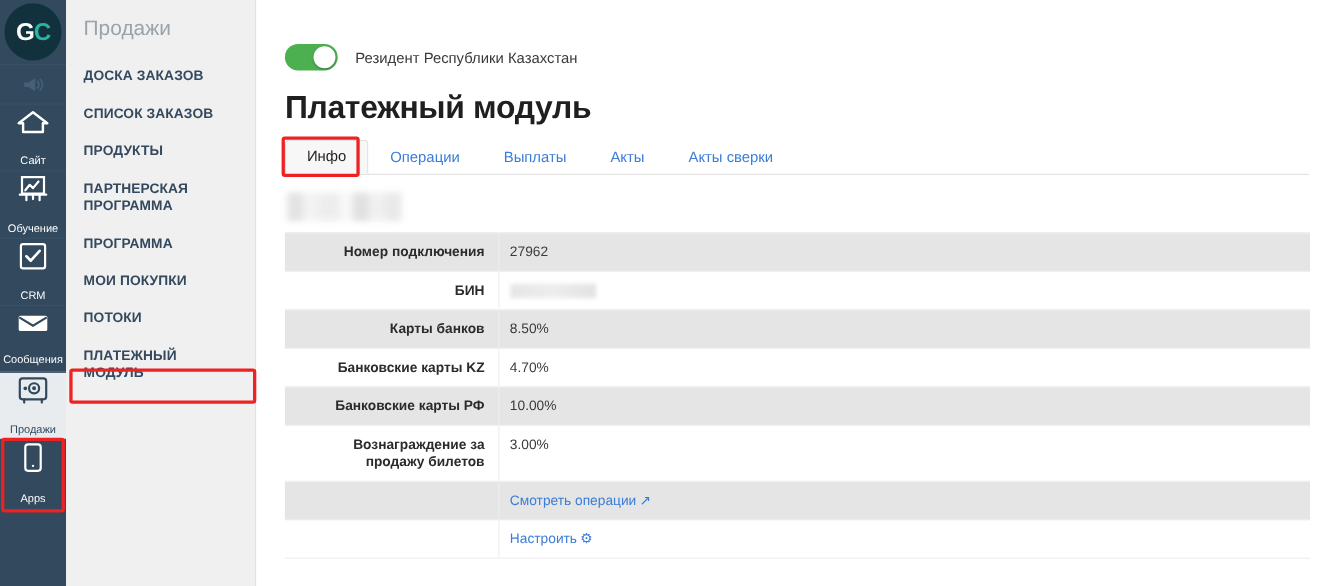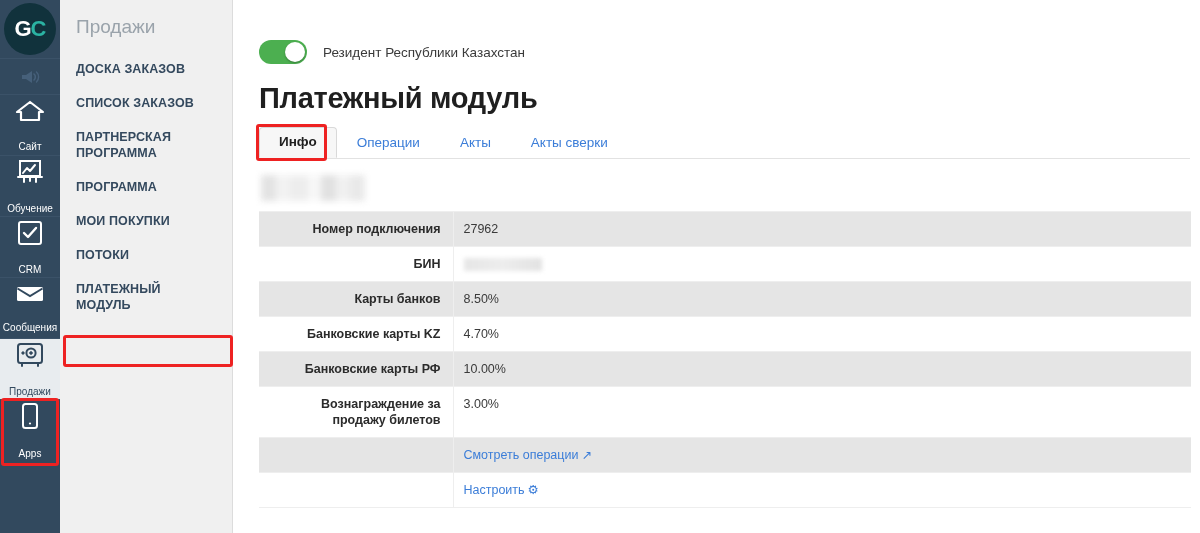--- a/index.html
+++ b/index.html
@@ -107,21 +107,21 @@
     border-bottom: 1px solid #e2e2e2;
     position: relative;
   }
   .tab {
     font-size: 13.5px; color: #3b7dd8;
     padding: 7px 20px 8px 20px;
     background: transparent;
     white-space: nowrap;
   }
   .tab.active {
-    color: #1f1f1f; font-weight: bold;
+    color: #1f1f1f; font-weight: normal;
     background: #f7f7f7;
     border: 1px solid #d9d9d9;
     border-bottom-color: #f7f7f7;
     border-radius: 4px 4px 0 0;
     padding: 6px 19px 8px 19px;
   }
 
   .blurred-logo {
     width: 104px; height: 26px;
     margin: 16px 0 10px 2px;
@@ -246,20 +246,21 @@
     </div>
 
     <div class="redbox" style="left:1px; top:398px; width:58px; height:68px;"></div>
   </div>
 
   <div class="subnav">
     <div class="subnav-title">Продажи</div>
 
     <div class="subnav-item">ДОСКА ЗАКАЗОВ</div>
     <div class="subnav-item">СПИСОК ЗАКАЗОВ</div>
+    <div class="subnav-item">ПРОДУКТЫ</div>
     <div class="subnav-item">ПАРТНЕРСКАЯ ПРОГРАММА</div>
     <div class="subnav-item">ПРОГРАММА</div>
     <div class="subnav-item">МОИ ПОКУПКИ</div>
     <div class="subnav-item">ПОТОКИ</div>
     <div class="subnav-item active">ПЛАТЕЖНЫЙ МОДУЛЬ</div>
 
     <div class="redbox" style="left:3px; top:335px; width:170px; height:32px;"></div>
   </div>
 
   <div class="main">
@@ -269,20 +270,21 @@
         <div class="knob"></div>
       </div>
       <div class="switch-label">Резидент Республики Казахстан</div>
     </div>
 
     <div class="page-title">Платежный модуль</div>
 
     <div class="tabs">
       <div class="tab active">Инфо</div>
       <div class="tab">Операции</div>
+      <div class="tab">Выплаты</div>
       <div class="tab">Акты</div>
       <div class="tab">Акты сверки</div>
       <div class="redbox" style="left:-3px; top:-3px; width:71px; height:37px;"></div>
     </div>
 
     <div class="blurred-logo"></div>
 
     <table class="info">
       <tbody>
           <tr class="odd">

